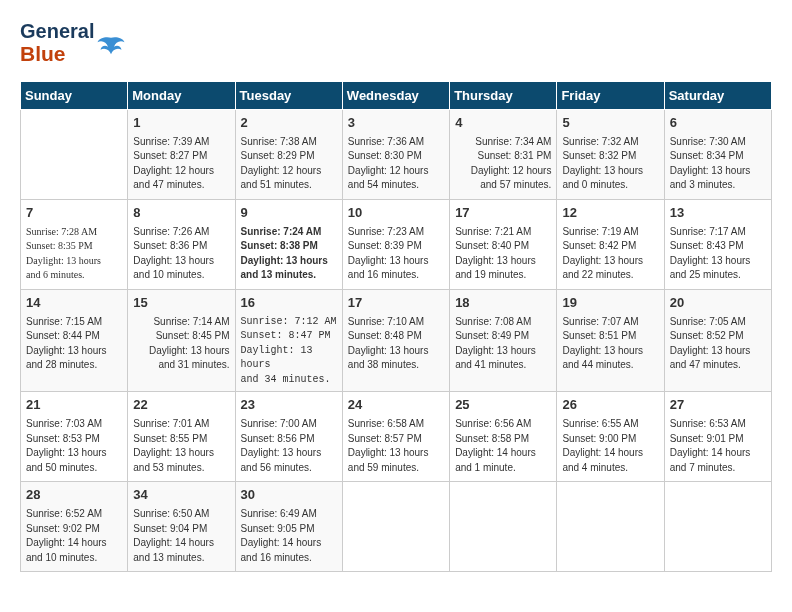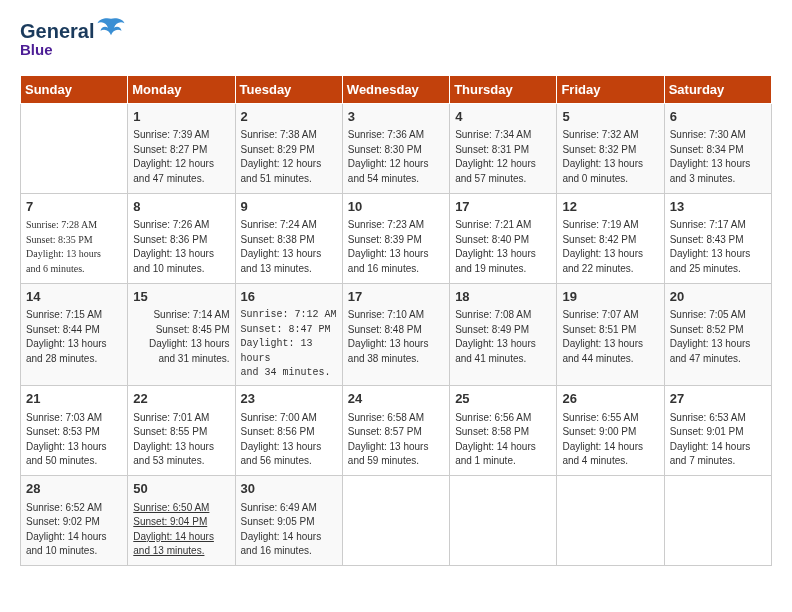--- a/index.html
+++ b/index.html
@@ -32,21 +32,21 @@
     .location {
       font-size: 16px;
       color: #555;
     }
     table {
       width: 100%;
       border-collapse: collapse;
       font-size: 11px;
     }
     thead tr th {
-      background-color: #c2410c;
+      background-color: #0c4a6e;
       color: #fff;
       padding: 6px 4px;
       text-align: left;
       font-size: 13px;
       font-weight: bold;
       border: 1px solid #fff;
     }
     tbody tr td {
       border: 1px solid #ccc;
       padding: 4px 5px;
@@ -72,24 +72,24 @@
     tbody tr:nth-child(even) td {
       background-color: #fff;
     }
     .empty { background-color: #fff !important; }
   </style>
 </head>
 <body>
 
 <div class="header">
   <div class="logo">
-  <div style="display:flex;align-items:flex-start;">
+  <div style="display:flex;align-items:flex-end;">
     <div>
       <div style="font-size:20px;font-weight:bold;color:#1a3a5c;line-height:1.1;">General</div>
-      <div style="font-size:15px;font-weight:bold;color:#4c1d95;line-height:1.1;">Blue</div>
+      <div style="font-size:21px;font-weight:bold;color:#c2410c;line-height:1.1;">Blue</div>
     </div>
     <div style="margin-left:2px;margin-top:-8px;">
       <svg width="30" height="30" viewBox="0 0 40 30">
         <path d="M20 4 C26 2, 36 4, 38 10 C32 7, 26 10, 24 16 C28 13, 33 15, 34 20 C28 17, 22 20, 20 26 C18 20, 12 17, 6 20 C7 15, 12 13, 16 16 C14 10, 8 7, 2 10 C4 4, 14 2, 20 4Z" fill="#3a8fd4"></path>
       </svg>
     </div>
   </div>
 </div>
   <div class="title-block">
     <div class="month-title"></div>
@@ -128,21 +128,21 @@
         </td>
         <td>
           <span class="day-num">3</span>
           <div class="info" style="white-space: pre-line;">Sunrise: 7:36 AM
 Sunset: 8:30 PM
 Daylight: 12 hours
 and 54 minutes.</div>
         </td>
         <td>
           <span class="day-num">4</span>
-          <div class="info" style="white-space: pre-line;">Sunrise: 7:34 AM
+          <div class="info" style="white-space: pre-line; text-align: right;">Sunrise: 7:34 AM
 Sunset: 8:31 PM
 Daylight: 12 hours
 and 57 minutes.</div>
         </td>
         <td>
           <span class="day-num">5</span>
           <div class="info" style="white-space: pre-line;">Sunrise: 7:32 AM
 Sunset: 8:32 PM
 Daylight: 13 hours
 and 0 minutes.</div>
@@ -165,21 +165,21 @@
         </td>
         <td>
           <span class="day-num">8</span>
           <div class="info" style="white-space: pre-line;">Sunrise: 7:26 AM
 Sunset: 8:36 PM
 Daylight: 13 hours
 and 10 minutes.</div>
         </td>
         <td>
           <span class="day-num">9</span>
-          <div class="info" style="white-space: pre-line;">Sunrise: 7:24 AM
+          <div class="info" style="white-space: pre-line; font-weight: bold;">Sunrise: 7:24 AM
 Sunset: 8:38 PM
 Daylight: 13 hours
 and 13 minutes.</div>
         </td>
         <td>
           <span class="day-num">10</span>
           <div class="info" style="white-space: pre-line;">Sunrise: 7:23 AM
 Sunset: 8:39 PM
 Daylight: 13 hours
 and 16 minutes.</div>
@@ -310,22 +310,22 @@
       </tr>
       <tr>
         <td>
           <span class="day-num">28</span>
           <div class="info" style="white-space: pre-line;">Sunrise: 6:52 AM
 Sunset: 9:02 PM
 Daylight: 14 hours
 and 10 minutes.</div>
         </td>
         <td>
-          <span class="day-num">50</span>
-          <div class="info" style="white-space: pre-line; text-decoration: underline;">Sunrise: 6:50 AM
+          <span class="day-num">34</span>
+          <div class="info" style="white-space: pre-line;">Sunrise: 6:50 AM
 Sunset: 9:04 PM
 Daylight: 14 hours
 and 13 minutes.</div>
         </td>
         <td>
           <span class="day-num">30</span>
           <div class="info" style="white-space: pre-line;">Sunrise: 6:49 AM
 Sunset: 9:05 PM
 Daylight: 14 hours
 and 16 minutes.</div>

